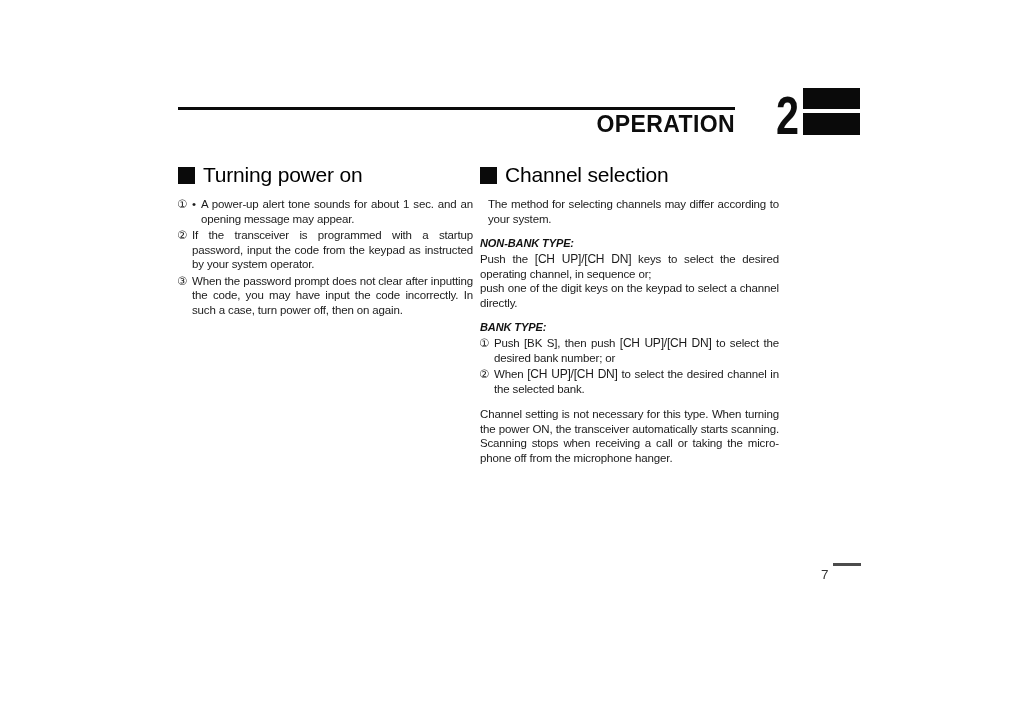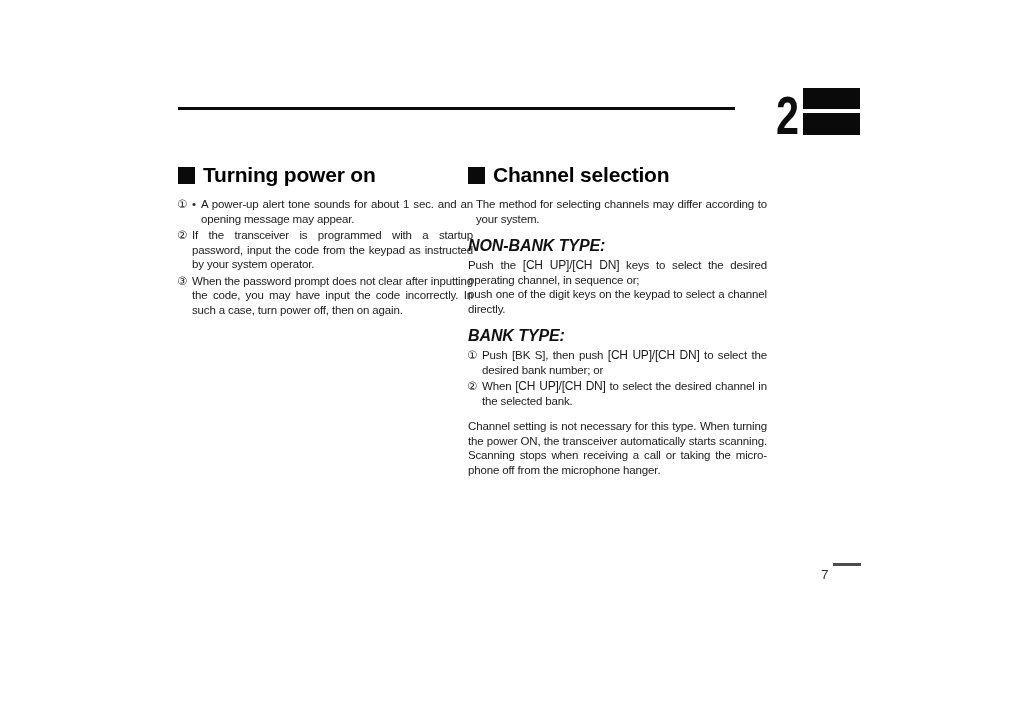--- a/index.html
+++ b/index.html
@@ -20,25 +20,25 @@
   .chapter-num{
     position:absolute;left:776px;top:91px;font-size:53px;line-height:50px;
     font-weight:bold;color:#0d0d0d;transform:scaleX(.78);transform-origin:left top;
   }
   .chapter-bar-top{position:absolute;left:803px;top:88px;width:57px;height:21px;background:#0a0a0a;}
   .chapter-bar-bottom{position:absolute;left:803px;top:113px;width:57px;height:22px;background:#0a0a0a;}
 
   
   .col{position:absolute;top:163px;}
   .col-left{left:178px;width:295px;}
-  .col-right{left:468px;width:299px;}
+  .col-right{left:480px;width:299px;}
 
   .sec-heading{
     display:flex;align-items:center;gap:8px;margin:0 0 10px 0;
-    font-size:21px;font-weight:bold;color:#000;letter-spacing:-.2px;line-height:24px;
+    font-size:21px;font-weight:normal;color:#000;letter-spacing:-.2px;line-height:24px;
   }
   .sec-square{width:17px;height:17px;background:#0a0a0a;flex:0 0 auto;}
 
   .body-text, .step-body p, .intro, .paragraph{
     font-size:11.5px;line-height:14.5px;letter-spacing:-.15px;
     text-align:justify;margin:0;color:#1b1b1b;
   }
   .intro{margin:0 0 0 8px;}
 
   .step{position:relative;padding-left:14px;margin:0 0 2px 0;}
@@ -46,38 +46,39 @@
     position:absolute;left:-1px;top:0;font-size:11.5px;line-height:14.5px;color:#1b1b1b;
   }
   .sub-bullet{
     position:relative;padding-left:9px;margin:1px 0 2px 0;
     font-size:10.6px;line-height:13px;letter-spacing:-.1px;text-align:justify;color:#222;
   }
   .bullet-dot{position:absolute;left:0;top:0;}
 
   .subsec{margin-top:11px;}
   .subsec-title{
-    margin:0 0 3px 0;font-size:16px;font-weight:bold;font-style:italic;
+    margin:0 0 3px 0;font-size:11px;font-weight:bold;font-style:italic;
     letter-spacing:-.1px;color:#111;
   }
 
   .keyname{font-size:12px;letter-spacing:-.2px;}
   .inline-icon{display:inline-block;vertical-align:-1px;line-height:1;padding:0 .5px;}
 
   
   .pagenum-block{position:absolute;left:818px;top:563px;width:46px;}
   .pn-rule{margin-left:15px;width:28px;height:2.5px;background:#4c4c4c;}
   .pn{margin:1px 0 0 3px;font-size:13.5px;line-height:15px;color:#333;}
 </style>
 </head>
 <body>
 
 <div class="page">
 
   <div class="header-rule"></div>
+  <div class="header-title">OPERATION</div>
   <div class="chapter-num">2</div>
   <div class="chapter-bar-top"></div>
   <div class="chapter-bar-bottom"></div>
 
   <section class="col col-left">
     <h2 class="sec-heading">
       <span class="sec-square"></span>
       <span>Turning power on</span>
     </h2>
 

